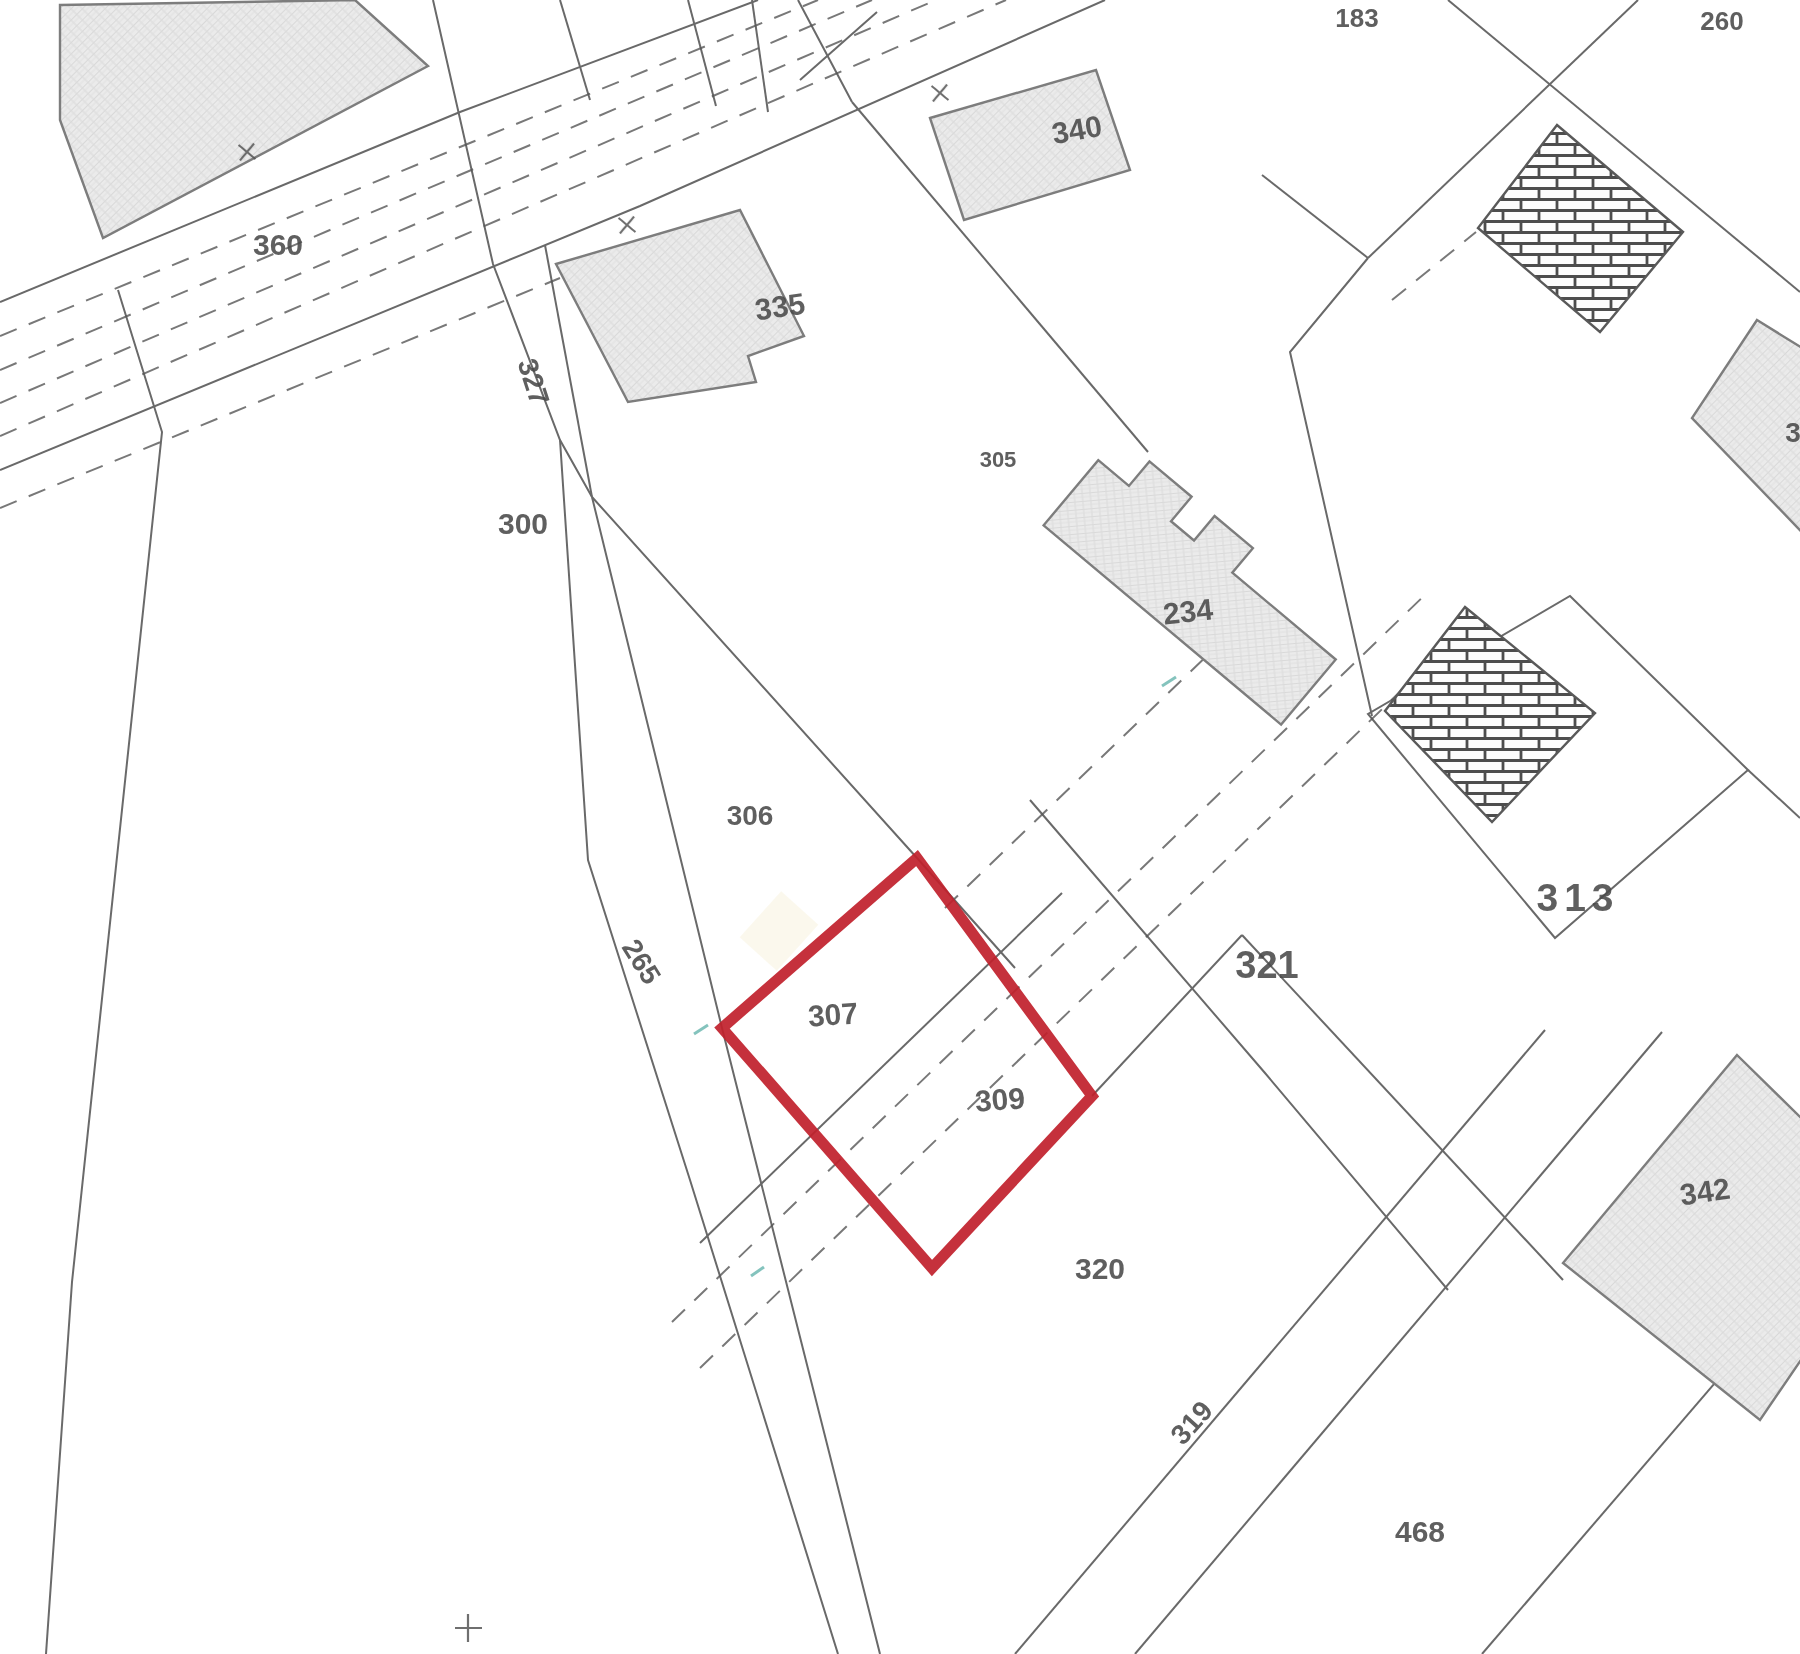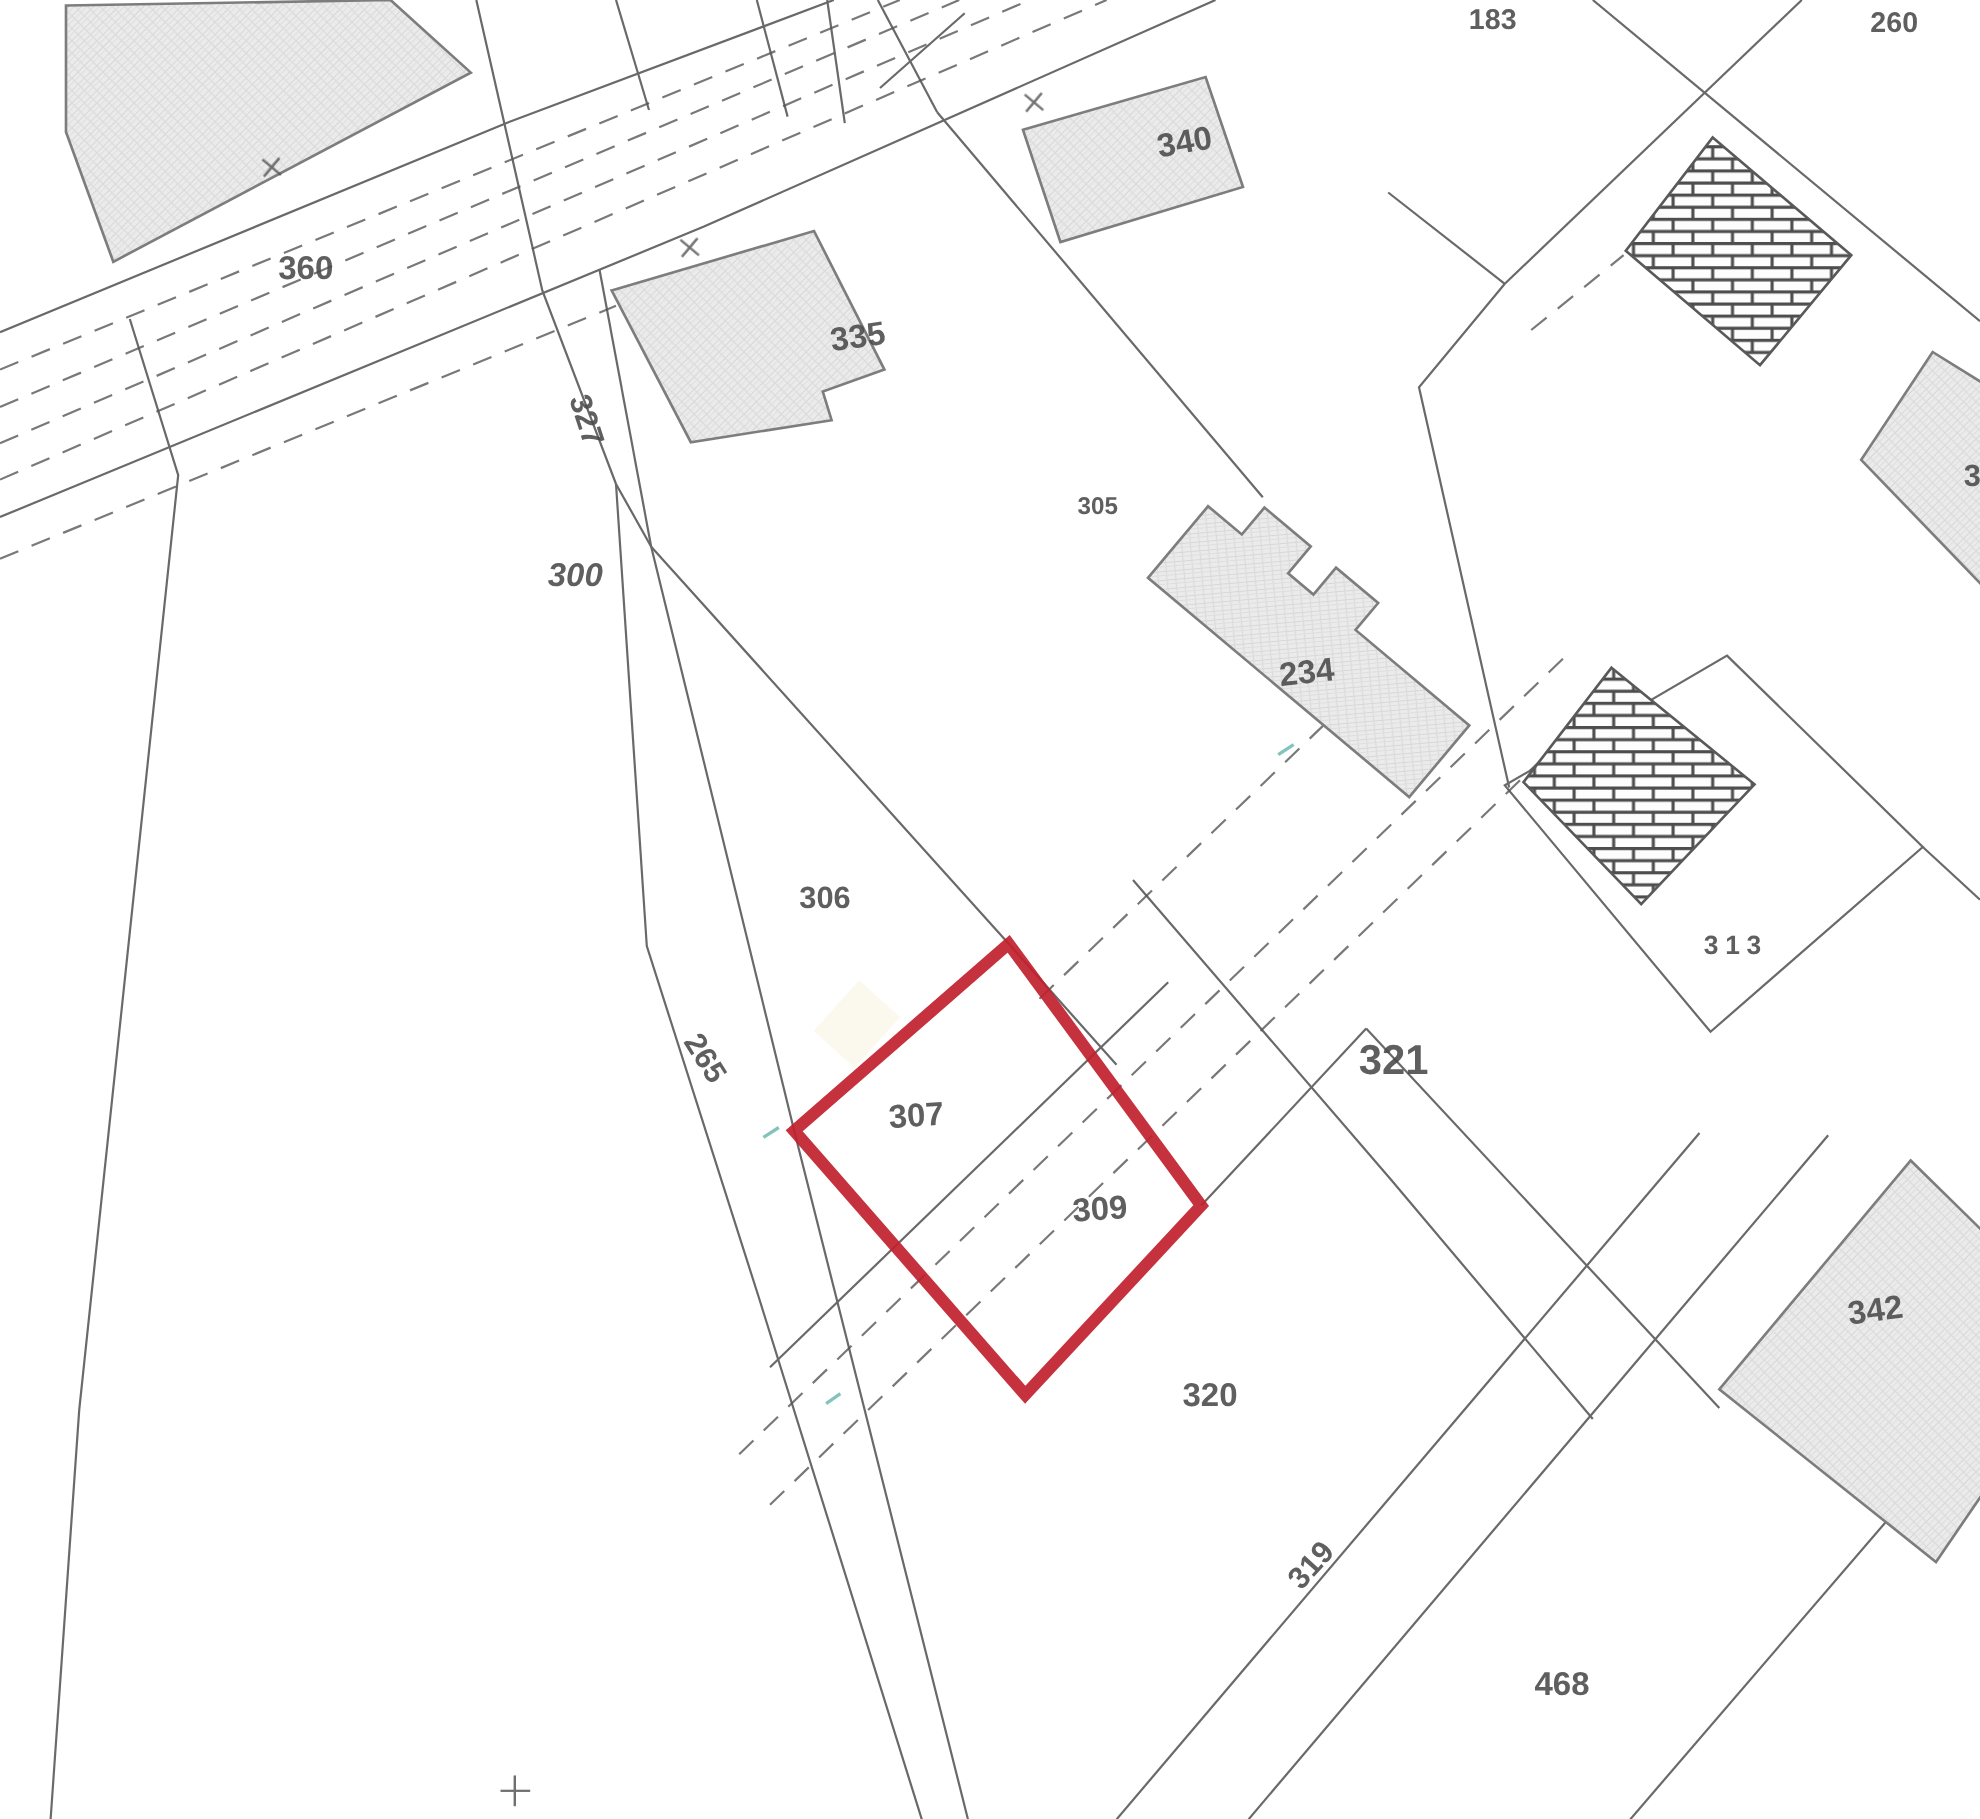--- a/index.html
+++ b/index.html
@@ -124,24 +124,24 @@
   </g>
 </svg>
 
 <div id="label-layer">
       <div class="plabel" style="left: 278px; top: 245px; font-size: 30px; transform: translate(-50%, -50%) rotate(0deg);">360</div>
       <div class="plabel" style="left: 780px; top: 307px; font-size: 30px; transform: translate(-50%, -50%) rotate(-8deg);">335</div>
       <div class="plabel" style="left: 1077px; top: 130px; font-size: 30px; transform: translate(-50%, -50%) rotate(-10deg);">340</div>
       <div class="plabel" style="left: 1357px; top: 18px; font-size: 26px; transform: translate(-50%, -50%) rotate(0deg);">183</div>
       <div class="plabel" style="left: 1722px; top: 21px; font-size: 26px; transform: translate(-50%, -50%) rotate(0deg);">260</div>
       <div class="plabel" style="left: 533px; top: 382px; font-size: 28px; transform: translate(-50%, -50%) rotate(72deg);">327</div>
-      <div class="plabel" style="left: 523px; top: 524px; font-size: 30px; transform: translate(-50%, -50%) rotate(0deg); font-style: italic;">300</div>
+      <div class="plabel" style="left: 523px; top: 524px; font-size: 30px; transform: translate(-50%, -50%) rotate(0deg);">300</div>
       <div class="plabel" style="left: 966px; top: 460px; font-size: 22px; transform: translate(-50%, -50%) rotate(0deg); margin-left: 32px;">305</div>
       <div class="plabel" style="left: 1188px; top: 612px; font-size: 30px; transform: translate(-50%, -50%) rotate(-6deg);">234</div>
-      <div class="plabel" style="left: 1578px; top: 860px; font-size: 24px; letter-spacing: 6px; transform: translate(-50%, -50%) rotate(0deg);">313</div>
+      <div class="plabel" style="left: 1578px; top: 898px; font-size: 39px; letter-spacing: 6px; transform: translate(-50%, -50%) rotate(0deg);">313</div>
       <div class="plabel" style="left: 750px; top: 816px; font-size: 28px; transform: translate(-50%, -50%) rotate(0deg);">306</div>
       <div class="plabel" style="left: 641px; top: 962px; font-size: 28px; transform: translate(-50%, -50%) rotate(58deg);">265</div>
       <div class="plabel" style="left: 833px; top: 1015px; font-size: 30px; transform: translate(-50%, -50%) rotate(-4deg);">307</div>
       <div class="plabel" style="left: 1000px; top: 1100px; font-size: 30px; transform: translate(-50%, -50%) rotate(-4deg);">309</div>
       <div class="plabel" style="left: 1267px; top: 965px; font-size: 38px; transform: translate(-50%, -50%) rotate(0deg);">321</div>
       <div class="plabel" style="left: 1100px; top: 1257px; font-size: 30px; transform: translate(-50%, -50%) rotate(0deg); margin-top: 12px;">320</div>
       <div class="plabel" style="left: 1192px; top: 1423px; font-size: 28px; transform: translate(-50%, -50%) rotate(-48deg);">319</div>
       <div class="plabel" style="left: 1420px; top: 1532px; font-size: 30px; transform: translate(-50%, -50%) rotate(0deg);">468</div>
       <div class="plabel" style="left: 1705px; top: 1192px; font-size: 30px; transform: translate(-50%, -50%) rotate(-8deg);">342</div>
       <div class="plabel" style="left: 1793px; top: 433px; font-size: 28px; transform: translate(-50%, -50%) rotate(0deg);">3</div>

